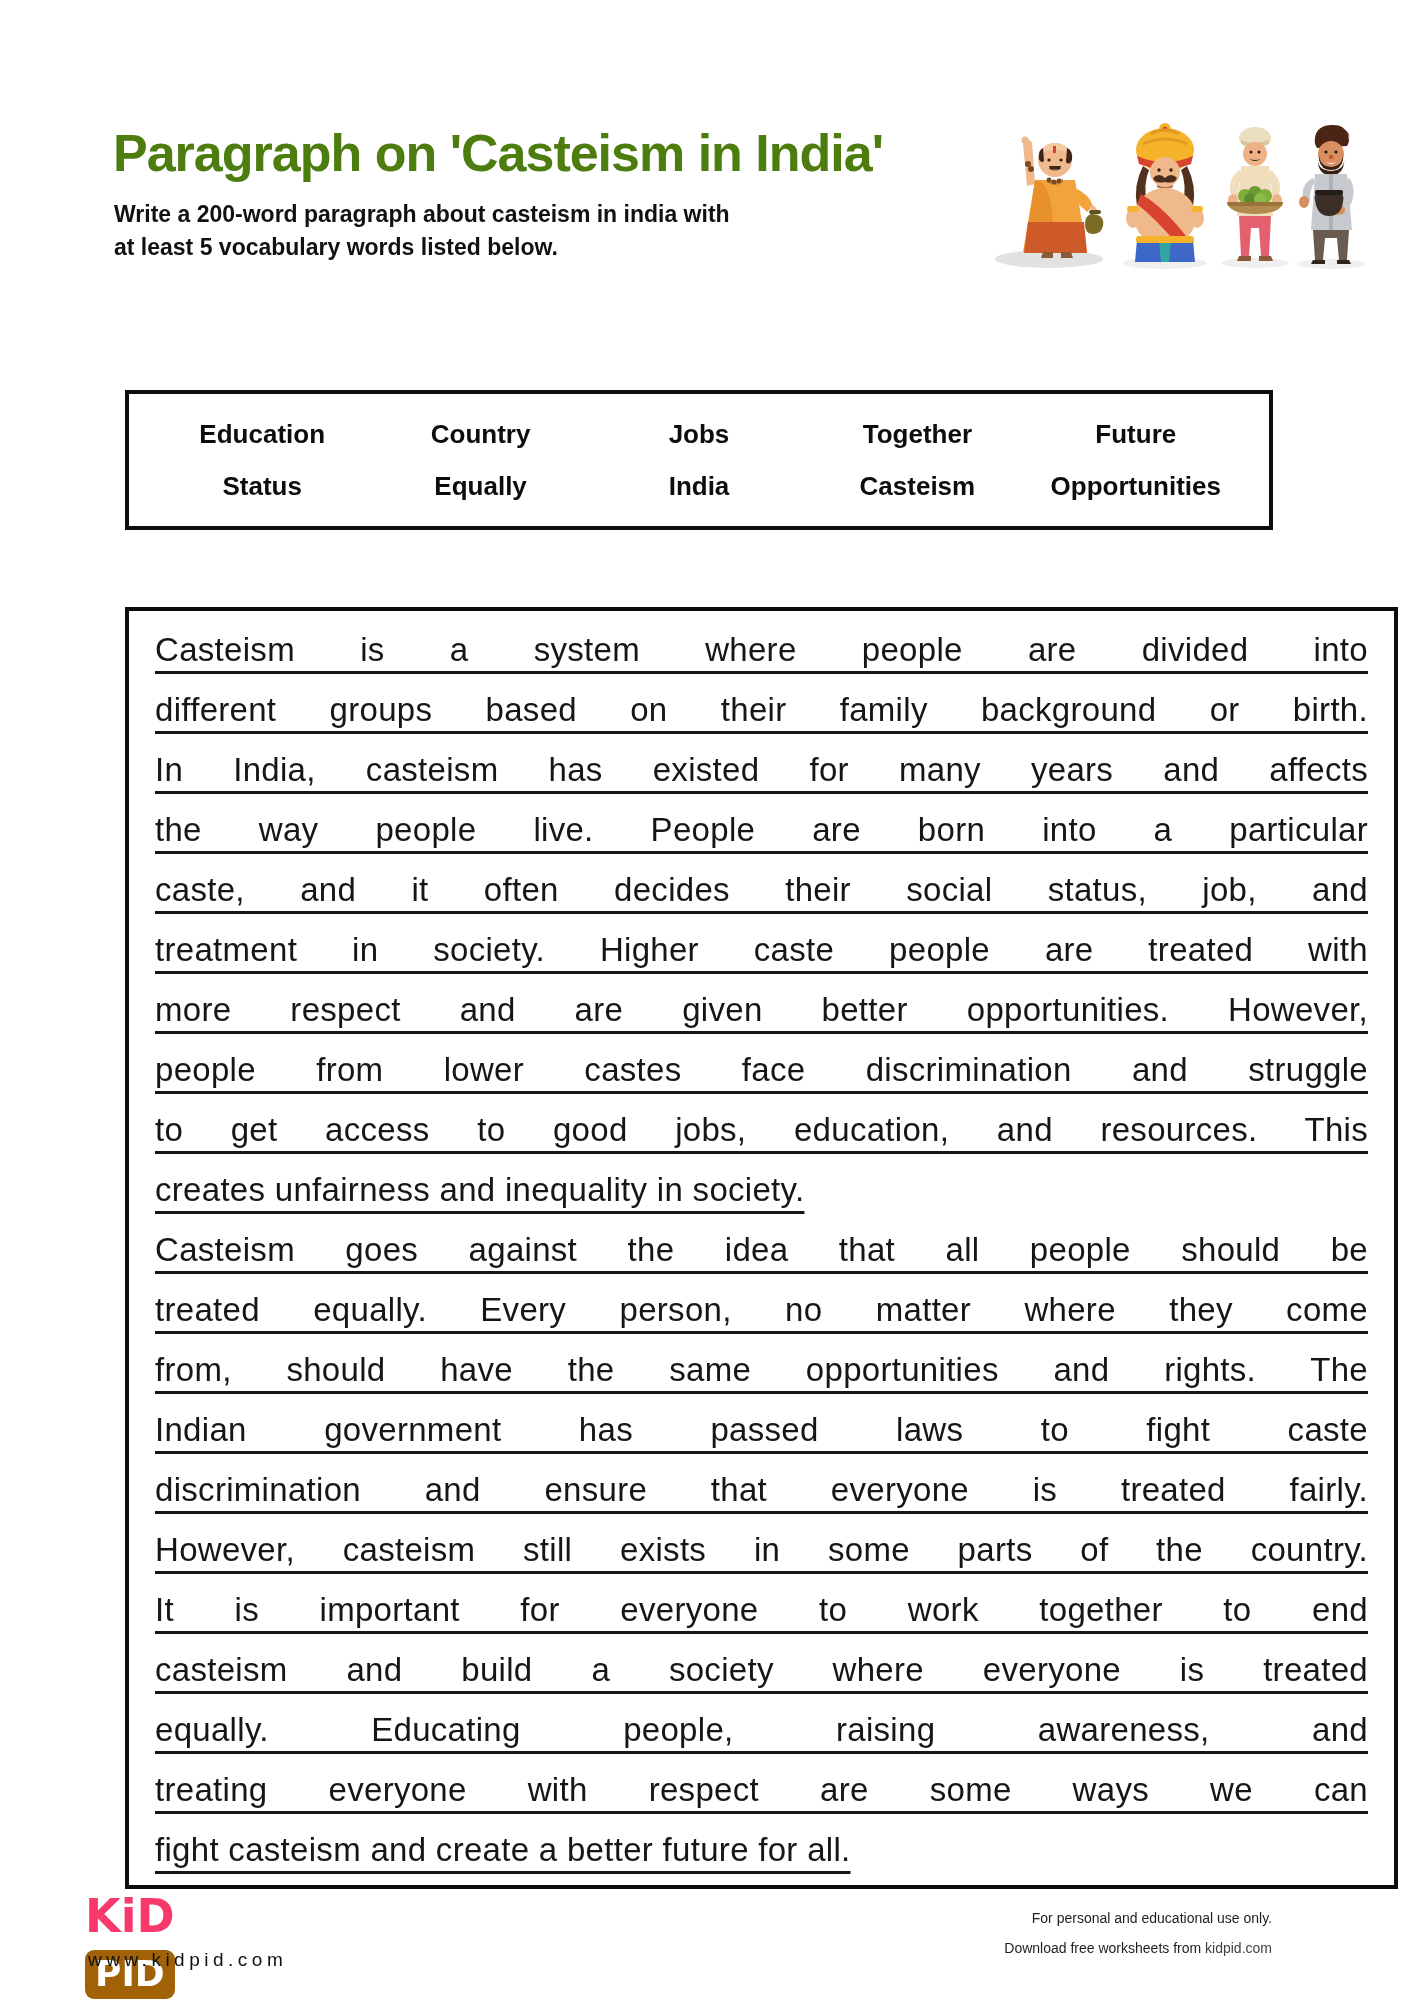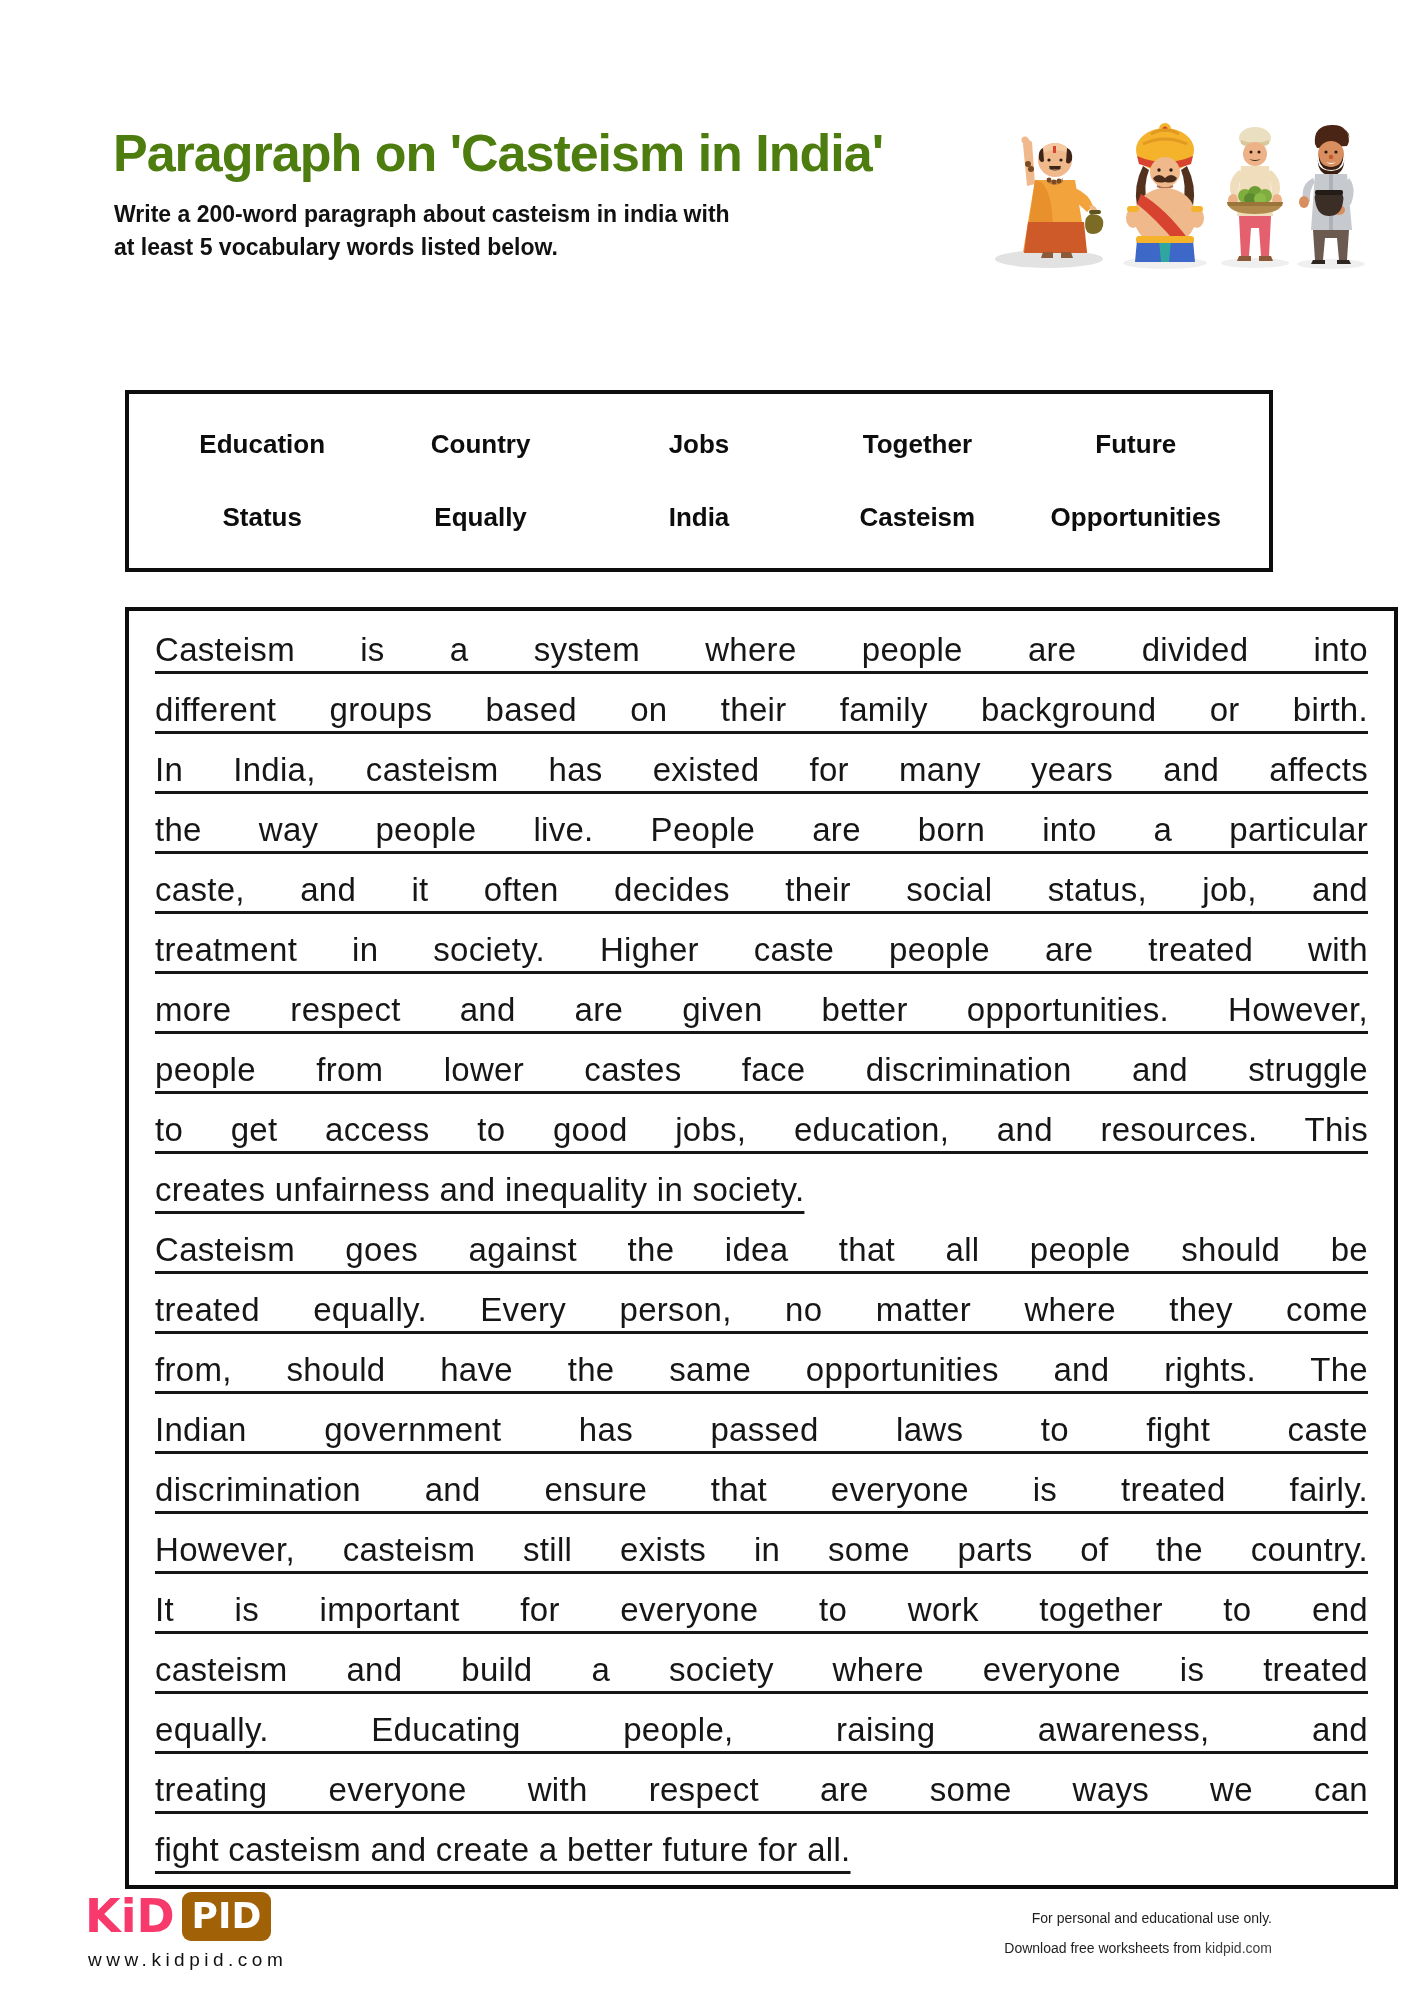--- a/index.html
+++ b/index.html
@@ -35,21 +35,21 @@
   .illustration {
     position: absolute;
     left: 803px; top: 122px;
     width: 568px; height: 148px;
   }
 
   
   .vocab-box {
     position: absolute;
     left: 125px; top: 390px;
-    width: 1148px; height: 182px;
+    width: 1148px; height: 140px;
     border: 4px solid #0d0d0d;
     display: grid;
     grid-template-columns: repeat(5, 1fr);
     grid-template-rows: 1fr 1fr;
     align-items: center;
     justify-items: center;
     padding: 14px 24px;
   }
   .vocab-word {
     font-size: 26px;
@@ -80,22 +80,23 @@
   }
   .essay-line.para-end {
     text-align-last: left;
   }
 
   
   .footer-logo {
     position: absolute;
     left: 85px; top: 1889px;
     display: flex;
-    align-items: center;
+    align-items: flex-end;
     gap: 7px;
+    flex-direction: column;
   }
   .logo-kid {
     font-size: 46px;
     font-weight: 800;
     letter-spacing: 0px;
     color: #f8396b;
     font-family: "DejaVu Sans", sans-serif;
   }
   .logo-pid {
     font-size: 36px;

